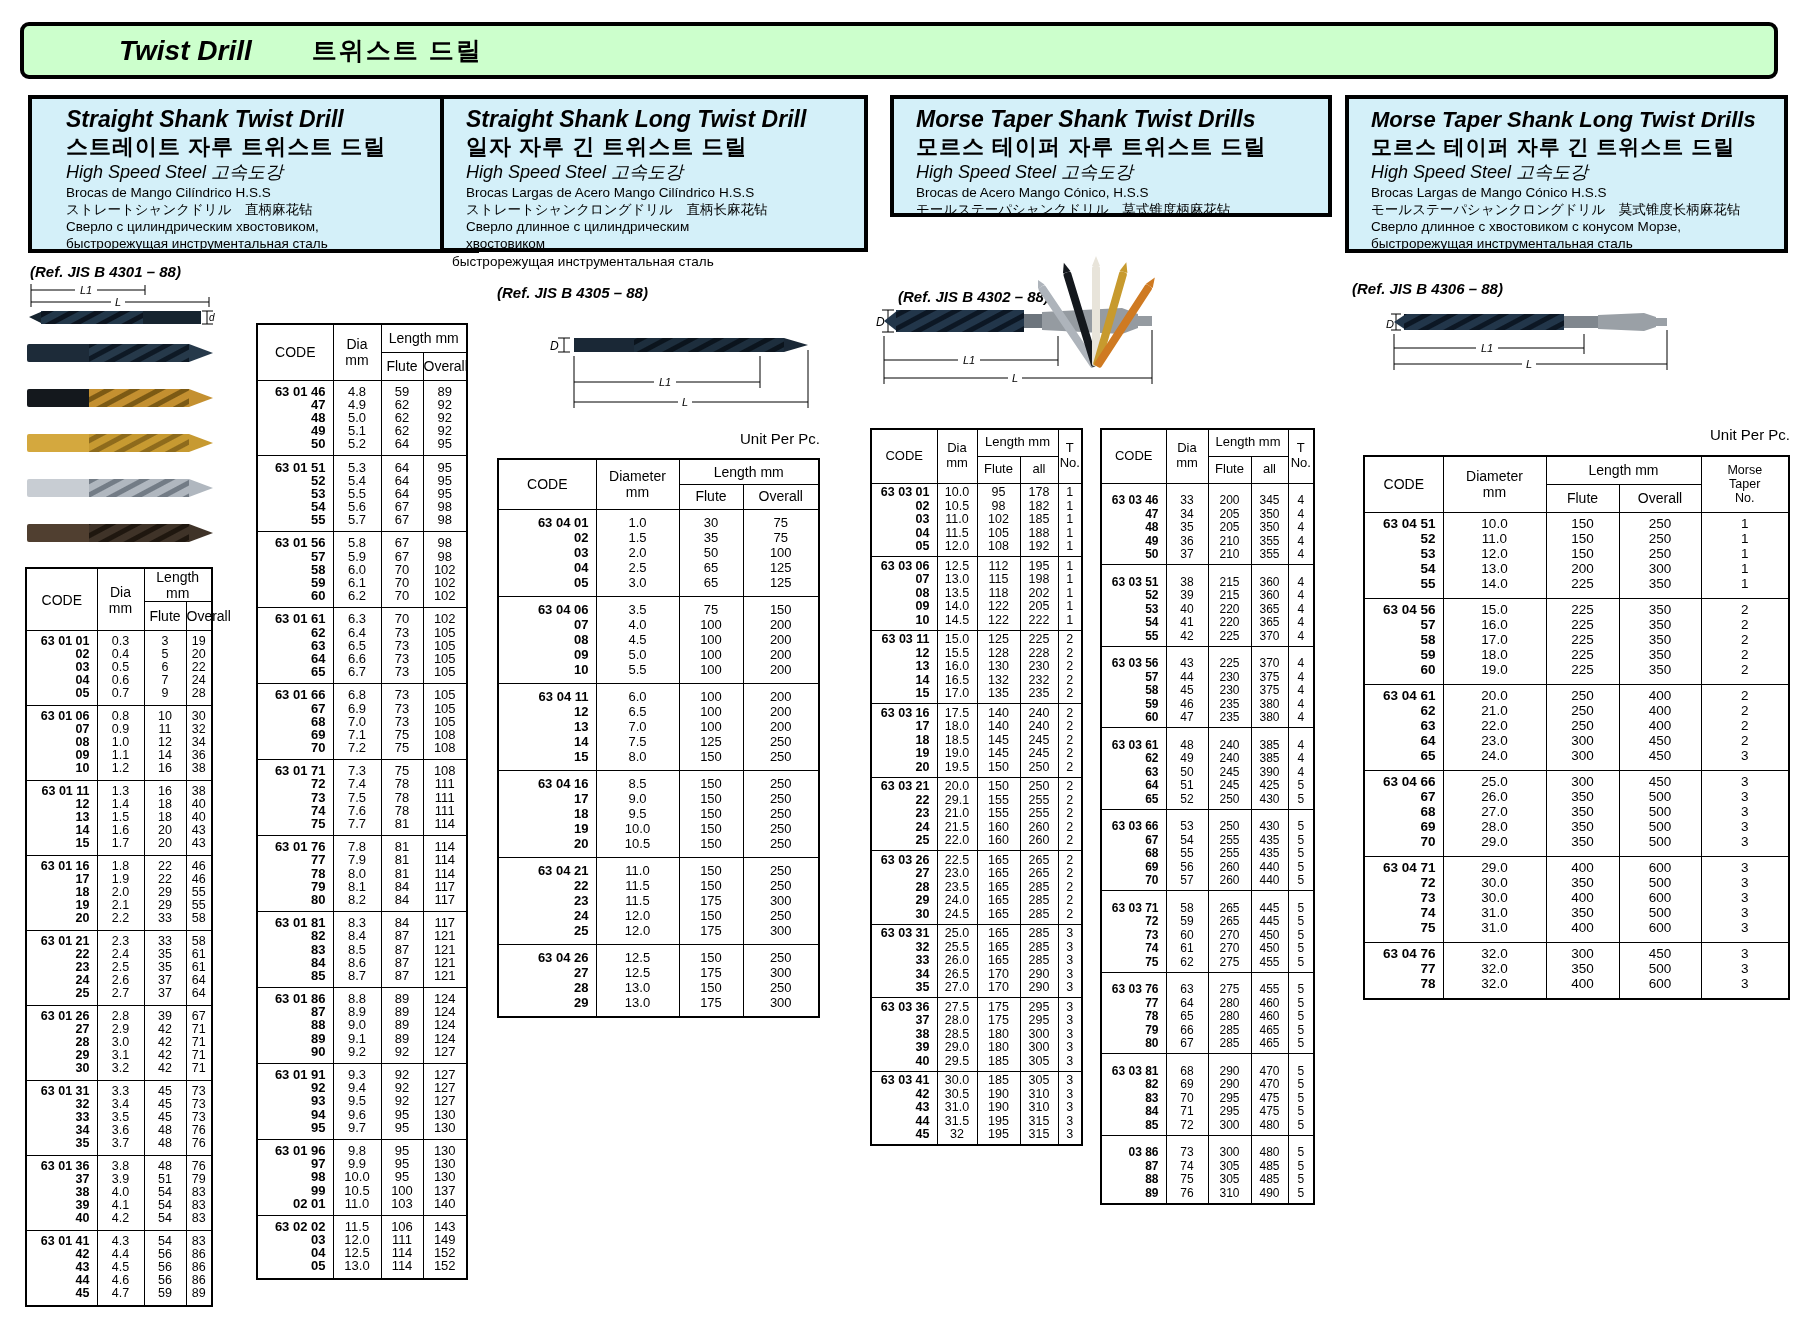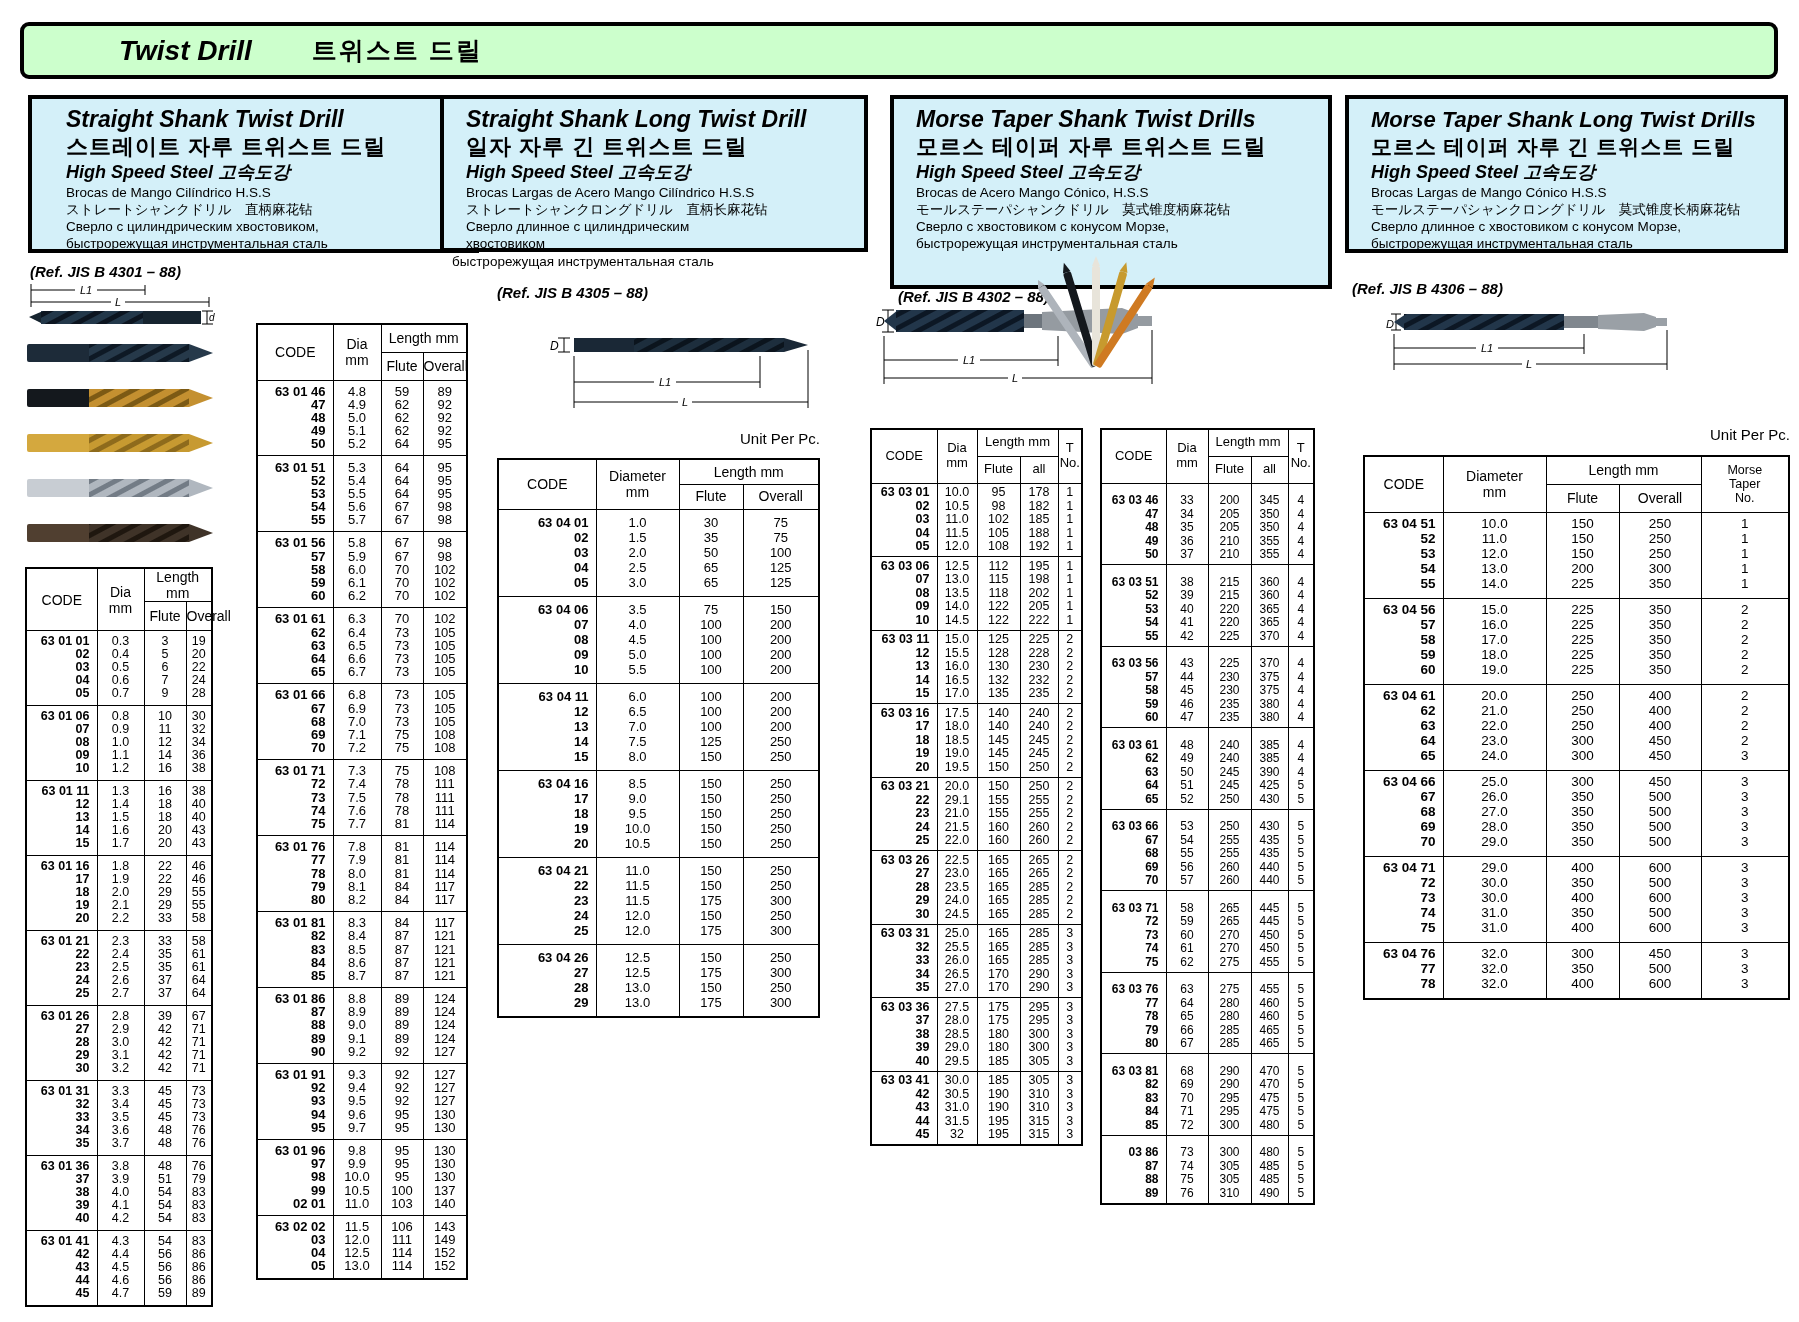--- a/index.html
+++ b/index.html
@@ -8,21 +8,21 @@
   
   .banner{left:20px;top:22px;width:1758px;height:57px;background:var(--banner-bg,#ccffcc);
     border:4px solid #000;border-radius:9px;box-sizing:border-box;display:flex;align-items:center;}
   .banner .t-en{font-size:28px;font-weight:bold;font-style:italic;margin-left:95px;}
   .banner .t-ko{font-size:25px;font-weight:bold;margin-left:60px;letter-spacing:2px;}
   
   .panel{background:var(--panel-bg,#d4f0f9);border:4px solid #000;box-sizing:border-box;
     padding:7px 6px 0 22px;overflow:hidden;}
   .p-title{font-size:23px;font-weight:bold;font-style:italic;line-height:27px;white-space:nowrap;}
   .p-ko{font-size:22px;font-weight:bold;line-height:28px;letter-spacing:1px;white-space:nowrap;}
-  .p-sub{font-size:18px;font-weight:bold;font-style:italic;line-height:23px;}
+  .p-sub{font-size:18px;font-weight:normal;font-style:italic;line-height:23px;}
   .p-line{font-size:13.5px;line-height:17px;white-space:nowrap;}
   .panel4 .p-title{font-size:22px;}
   .panel4 .p-ko{font-size:21px;}
   .ru-overflow{font-size:13.5px;}
   .ref{font-size:15px;font-weight:bold;font-style:italic;white-space:nowrap;}
   .unit{font-size:15px;width:160px;text-align:right;}
   
   table.dt{position:absolute;border-collapse:collapse;table-layout:fixed;background:#fff;
     border:2px solid #000;}
   .dt th{border:1.6px solid #000;font-weight:normal;text-align:center;padding:0;line-height:1.15;}
@@ -68,21 +68,21 @@
   <div class="p-title">Straight Shank Long Twist Drill</div>
   <div class="p-ko">일자 자루 긴 트위스트 드릴</div>
   <div class="p-sub">High Speed Steel 고속도강</div>
   <div class="p-line">Brocas Largas de Acero Mango Cilíndrico H.S.S</div>
   <div class="p-line">ストレートシャンクロングドリル　直柄长麻花钻</div>
   <div class="p-line">Сверло длинное с цилиндрическим</div>
   <div class="p-line">хвостовиком</div>
 </div>
 <div class="abs ru-overflow" style="left:452px;top:254px;">быстрорежущая инструментальная сталь</div>
 
-<div class="abs panel" style="left:890px;top:95px;width:442px;height:194px;">
+<div class="abs panel" style="left:890px;top:95px;width:442px;height:122px;">
   <div class="p-title">Morse Taper Shank Twist Drills</div>
   <div class="p-ko">모르스 테이퍼 자루 트위스트 드릴</div>
   <div class="p-sub">High Speed Steel 고속도강</div>
   <div class="p-line">Brocas de Acero Mango Cónico, H.S.S</div>
   <div class="p-line">モールステーパシャンクドリル　莫式锥度柄麻花钻</div>
   <div class="p-line">Сверло с хвостовиком с конусом Морзе,</div>
   <div class="p-line">быстрорежущая инструментальная сталь</div>
 </div>
 
 <div class="abs panel panel4" style="left:1345px;top:95px;width:443px;height:158px;">

